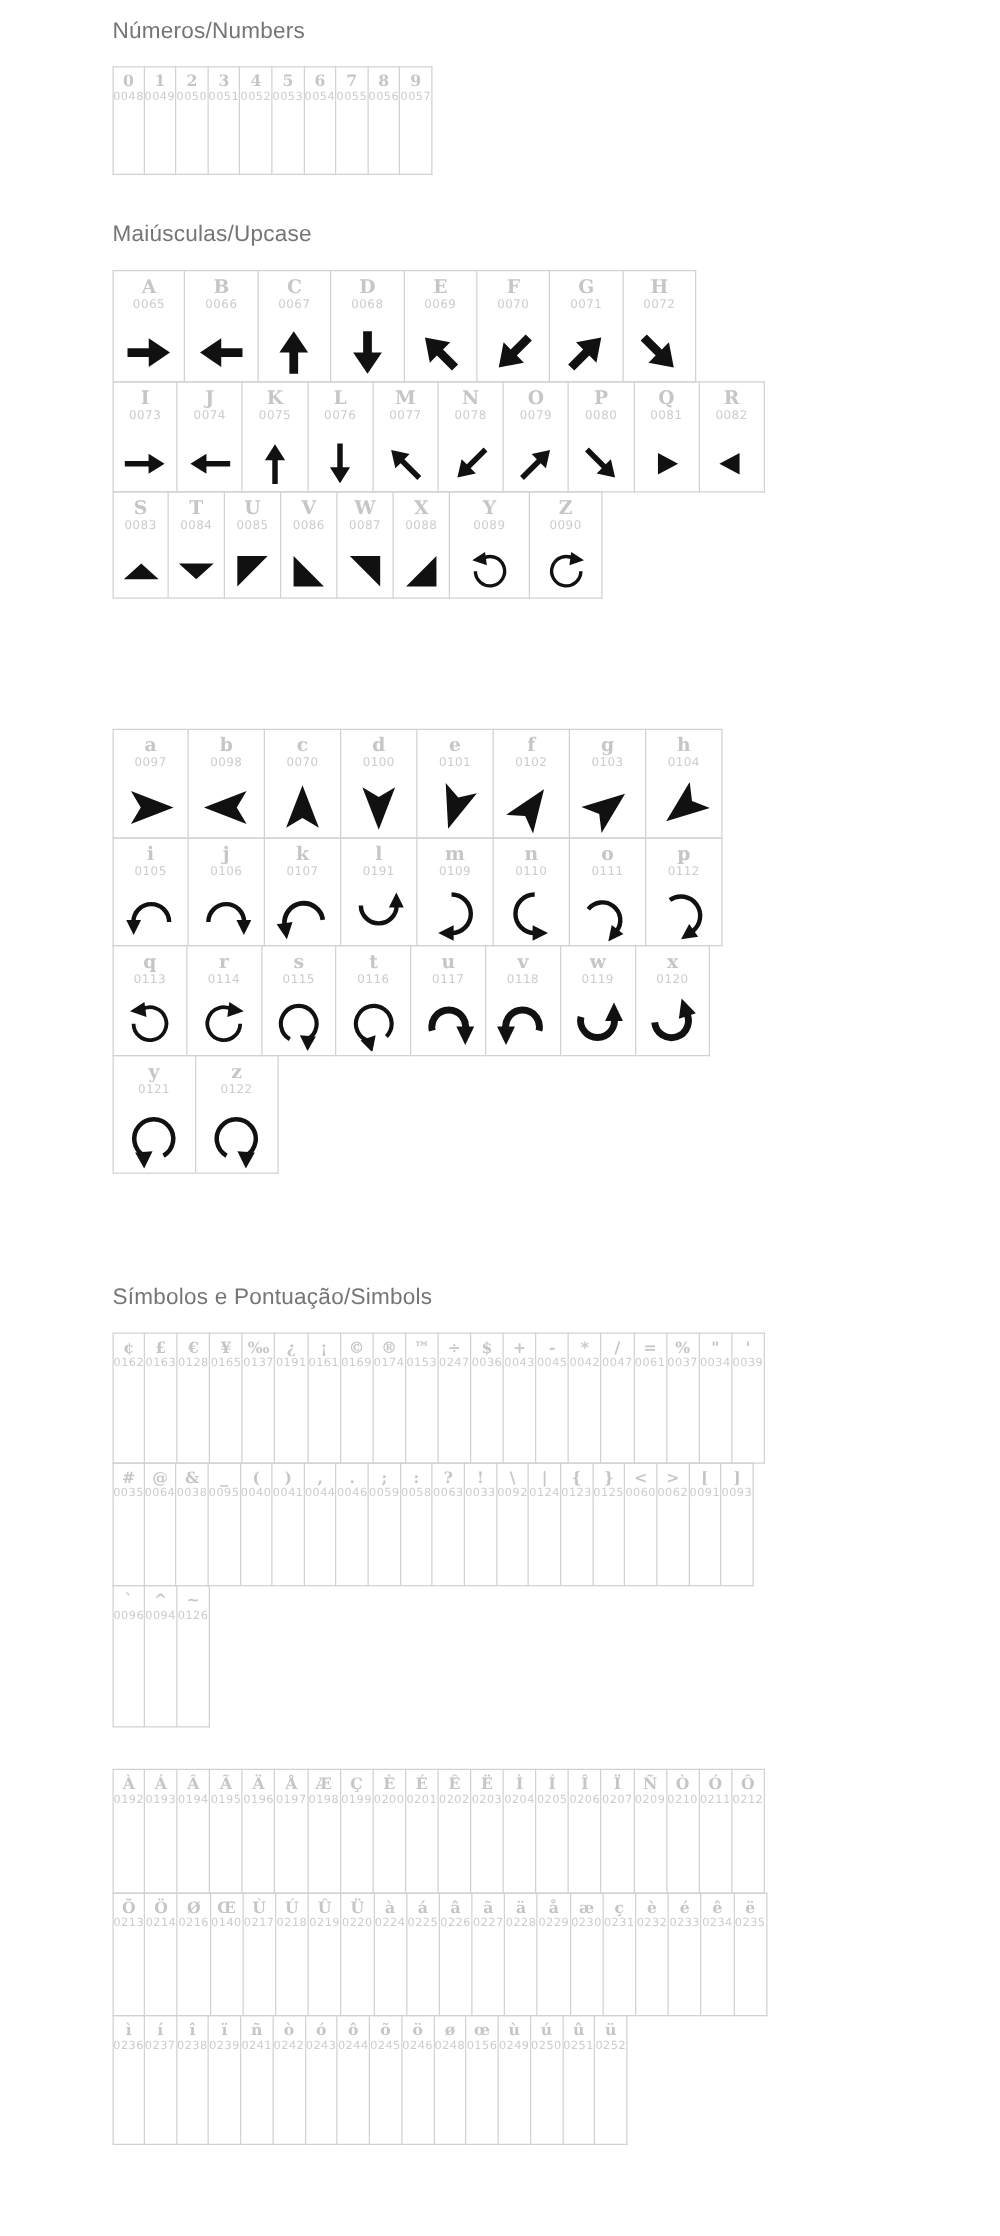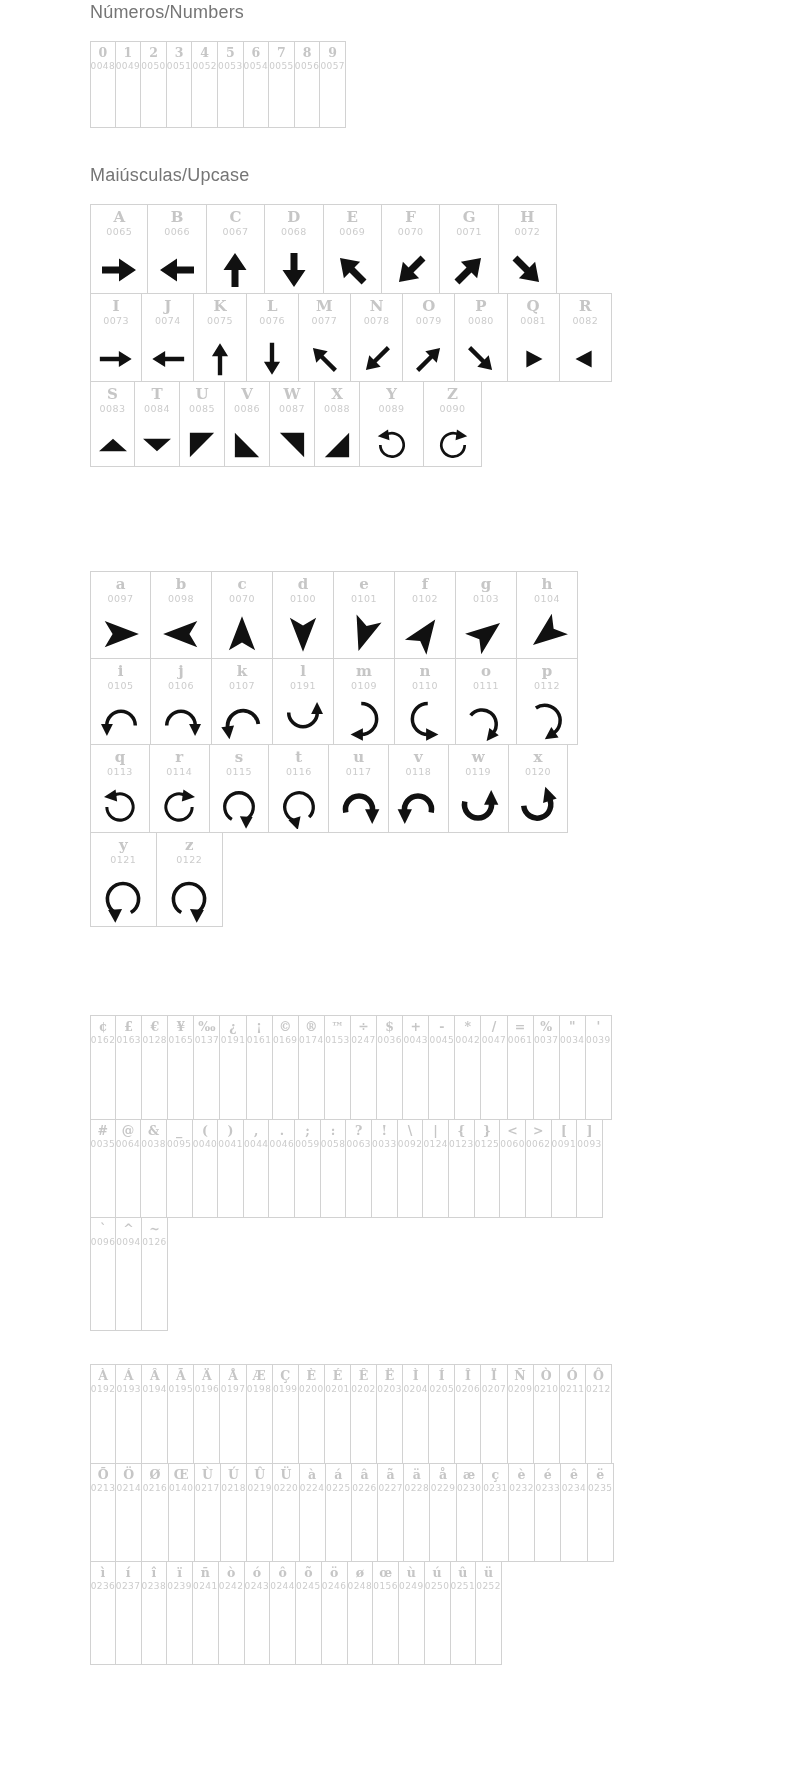--- a/index.html
+++ b/index.html
@@ -1,20 +1,20 @@
 <!DOCTYPE html>
 <html><head>
 <meta charset="utf-8">
 <style>
   html,body{margin:0;padding:0;background:#ffffff;}
   body{width:800px;font-family:"Liberation Sans",sans-serif;}
   #specimen{padding:2px 0 30px 90px;}
   .sec{display:block;}
   .sec-title{font-family:"Liberation Sans",sans-serif;font-size:18px;font-weight:400;
-    color:#757575;margin:0 0 18px 0;letter-spacing:0.2px;}
+    color:#757575;margin:12px 0 18px 0;letter-spacing:0.2px;}
   .row{display:flex;width:max-content;margin-top:-1px;}
   .row:first-of-type{margin-top:0;}
   .cell{box-sizing:border-box;border:1px solid #d2d2d2;border-left:0;
     display:flex;flex-direction:column;align-items:center;flex:0 0 auto;overflow:hidden;}
   .cell:first-child{border-left:1px solid #d2d2d2;}
   .ch{margin-top:4px;font-family:"DejaVu Serif",serif;font-weight:bold;font-size:12.5px;
     line-height:1.15;color:#c6c6c6;}
   .code{font-family:"DejaVu Sans",sans-serif;font-size:9px;letter-spacing:0.4px;
     line-height:1.35;color:#cccccc;white-space:nowrap;}
   .big .ch{font-size:15px;}
@@ -687,20 +687,21 @@
               <g transform="translate(20,20) rotate(0) scale(-1,1) translate(-20,-20)">
                 <path d="M26.5,31.3 A13,13 0 1 0 13.5,31.3" fill="none" stroke="#111111" stroke-width="3"></path>
                 <path d="M7.6,29.2 L19.2,28.4 L13.6,39.8 Z" fill="#111111"></path>
               </g>
             </svg>
           </div>
         </div>
       </div>
     </section>
     <section class="sec" style="margin-top: 88px;">
+      <h2 class="sec-title">Símbolos e Pontuação/Simbols</h2>
       <div class="row">
         <div class="cell" style="width: 26.1px; height: 105px;">
           <div class="ch">¢</div>
           <div class="code">0162</div>
           <div class="glyph"></div>
         </div>
         <div class="cell" style="width: 26.1px; height: 105px;">
           <div class="ch">£</div>
           <div class="code">0163</div>
           <div class="glyph"></div>

